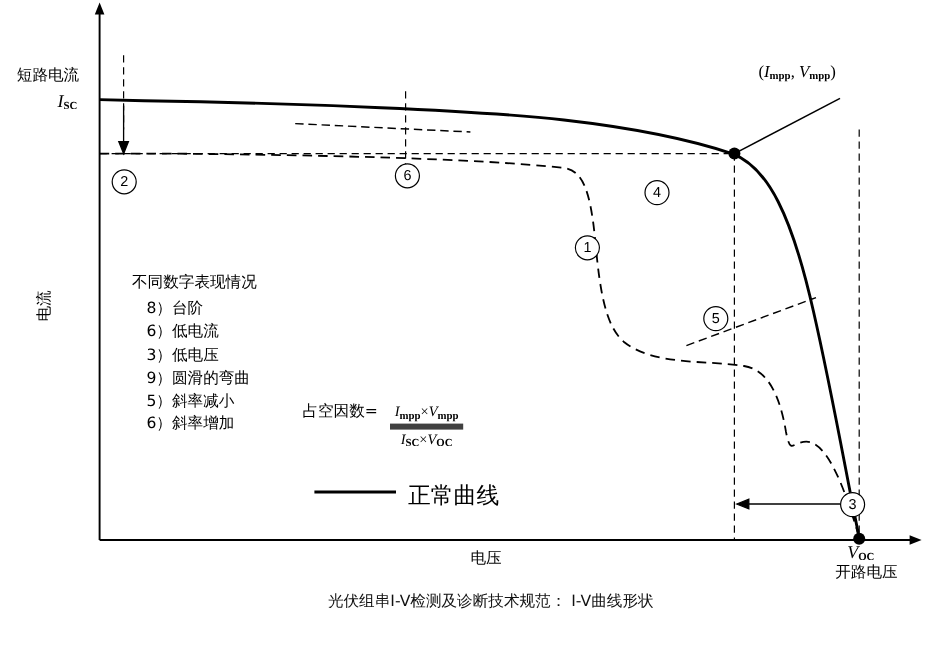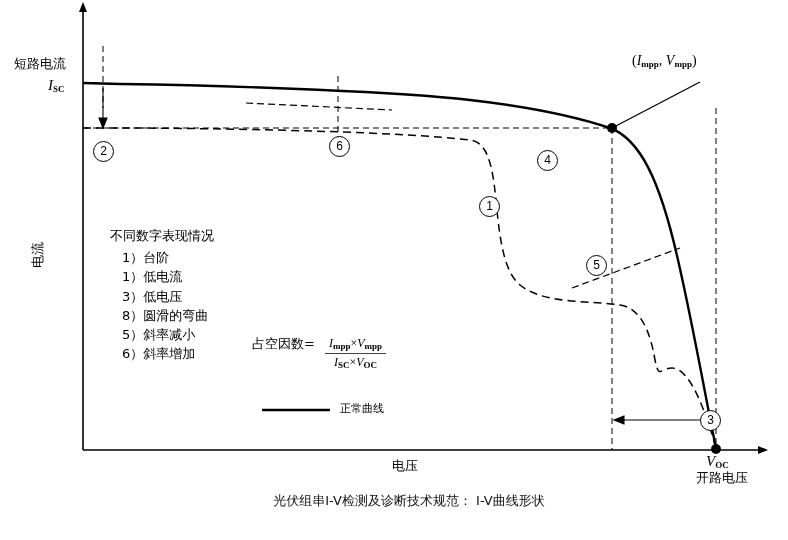--- a/index.html
+++ b/index.html
@@ -40,24 +40,24 @@
   .rot{
     transform:rotate(-90deg);
     transform-origin:left top;
   }
   .frac{
     display:inline-block;
     text-align:center;
     vertical-align:middle;
     font-family:"Liberation Serif", serif;
   }
-  .frac .num{display:block;border-bottom:1px solid #404040;padding:0 4px 1px 4px;font-style:italic;font-size:12px;}
+  .frac .num{display:block;border-bottom:5px solid #404040;padding:0 4px 1px 4px;font-style:italic;font-size:12px;}
   .frac .den{display:block;padding:1px 4px 0 4px;font-style:italic;font-size:12px;}
   .ff-label{font-size:13px;}
-  .legend-line{font-size:11px;}
+  .legend-line{font-size:19px;}
   .circnum{
     position:absolute;
     width:19px;height:19px;border:1.2px solid #000;border-radius:50%;
     font-size:12px;text-align:center;line-height:18px;background:#fff;
   }
 </style>
 </head>
 <body>
 
 <div id="figure">
@@ -150,24 +150,24 @@
 </div>
 
 <div class="lbl" style="left:632px;top:52px;font-size:14px;font-family:'Liberation Serif',serif;">
   <span>(</span><span class="serif-it">I</span><span class="sub">mpp</span><span>, </span><span class="serif-it">V</span><span class="sub">mpp</span><span>)</span>
 </div>
 
 <div class="lbl cjk legend-list" style="left:110px;top:228px;font-size:13px;">
   <span>不同数字表现情况</span>
 </div>
 <div class="lbl cjk legend-list" style="left:122px;top:250px;">
-  <div><span>1）台阶</span></div>
-  <div><span>1）低电流</span></div>
+  <div><span>8）台阶</span></div>
+  <div><span>6）低电流</span></div>
   <div><span>3）低电压</span></div>
-  <div><span>8）圆滑的弯曲</span></div>
+  <div><span>9）圆滑的弯曲</span></div>
   <div><span>5）斜率减小</span></div>
   <div><span>6）斜率增加</span></div>
 </div>
 
 <div class="lbl cjk legend-line" style="left:340px;top:402px;">
   <span>正常曲线</span>
 </div>
 
 <div class="lbl" style="left:252px;top:336px;display:flex;gap:10px;">
   <span class="cjk ff-label">占空因数=</span>

